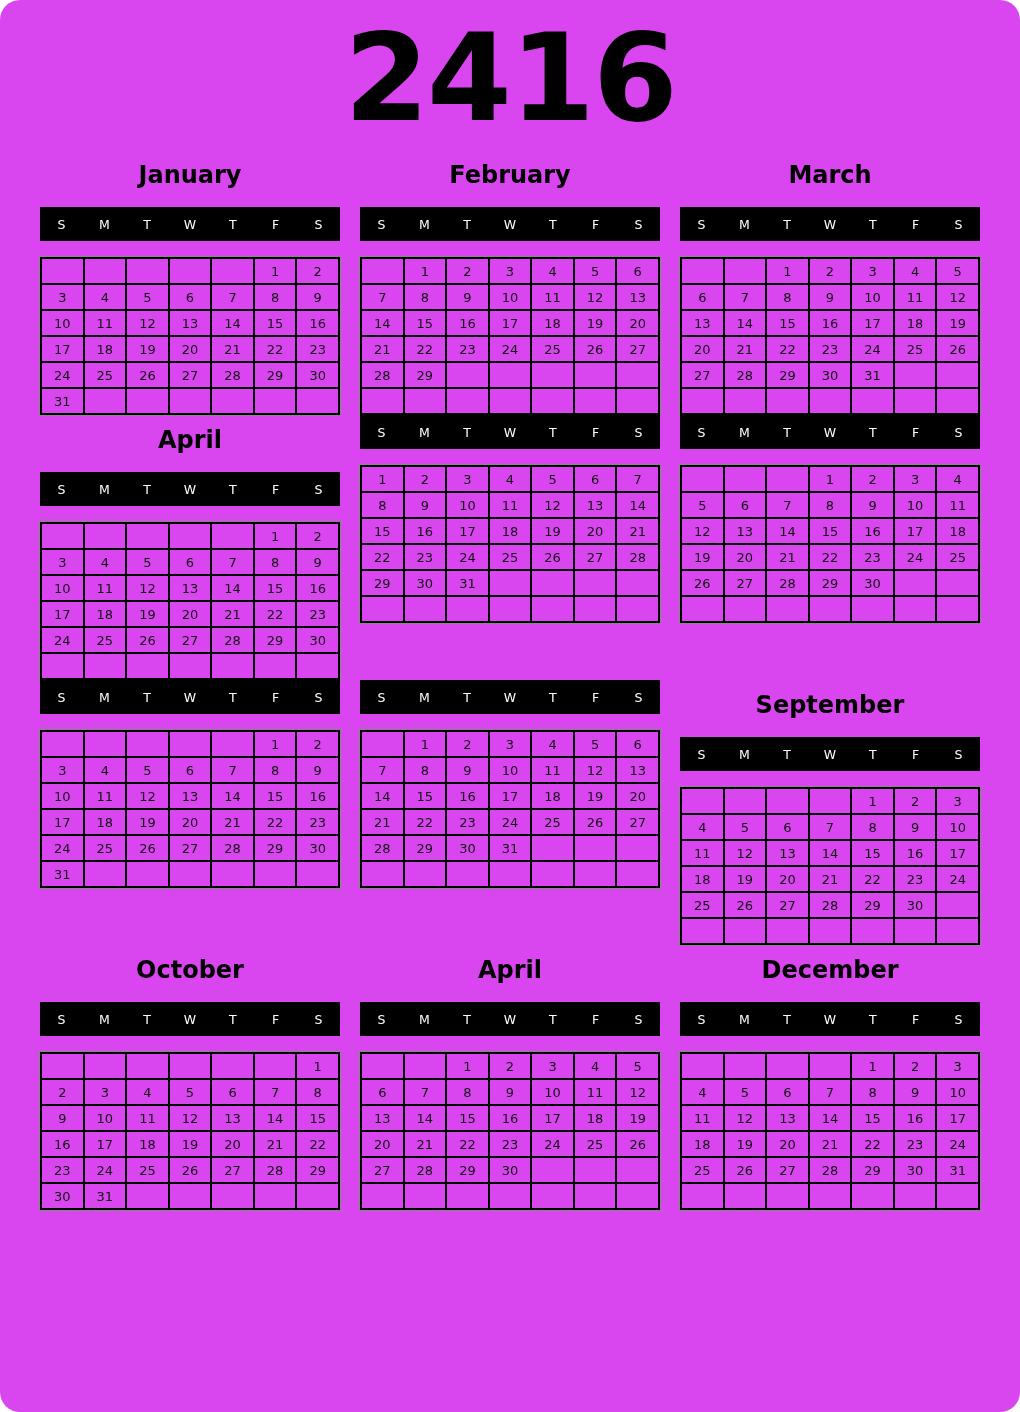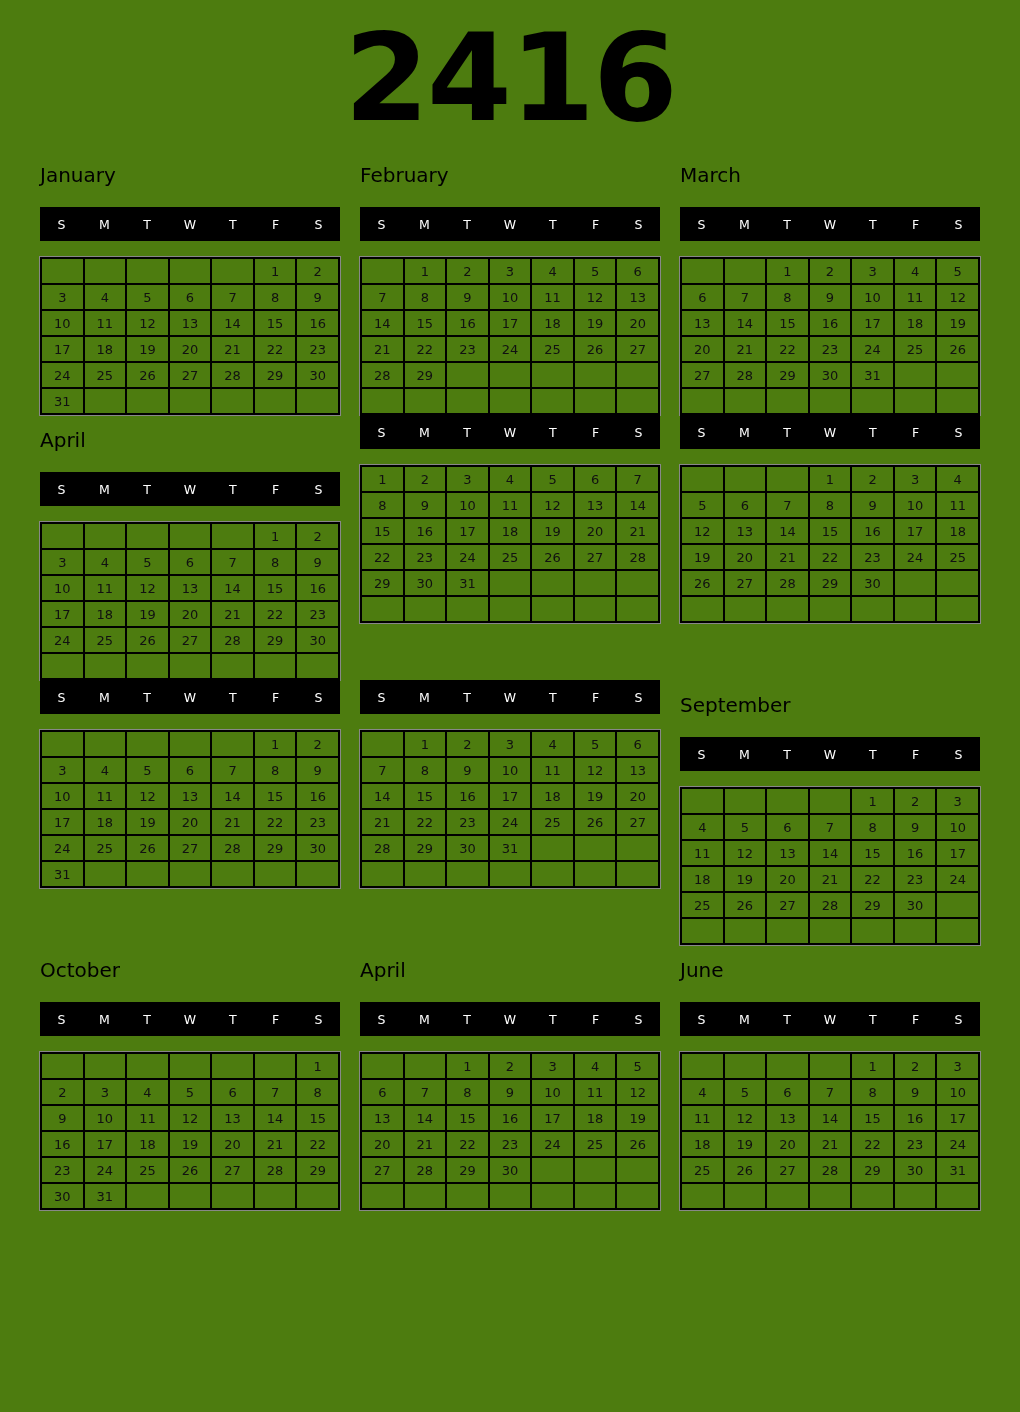--- a/index.html
+++ b/index.html
@@ -6,42 +6,44 @@
   html, body {
     margin: 0;
     padding: 0;
     background: #ffffff;
     font-family: "DejaVu Sans", sans-serif;
     color: #000000;
   }
   .page {
     width: 1020px;
     height: 1412px;
-    background: #4d7c0f;
+    background: #d946ef;
     overflow: hidden;
+    border-radius: 20px;
   }
   h1.year-title {
     margin: 6px 0 0 0;
     text-align: center;
     font-size: 122px;
     line-height: 144px;
     font-weight: bold;
     letter-spacing: -2px;
   }
   .months {
     display: grid;
     grid-template-columns: repeat(3, 300px);
     column-gap: 20px;
     justify-content: center;
     margin-top: 0;
   }
   .month { width: 300px; }
   .month-title {
-    font-weight: normal;
-    font-size: 20px;
+    text-align: center;
+    font-weight: bold;
+    font-size: 24px;
     line-height: 24px;
     padding-top: 13px;
     margin-bottom: 20px;
   }
   .day-header {
     display: grid;
     grid-template-columns: repeat(7, 1fr);
     background: #000000;
     color: #ffffff;
     height: 34px;
@@ -843,21 +845,21 @@
               <td></td>
               <td></td>
               <td></td>
               <td></td>
             </tr>
           </tbody>
         </table>
   </div>
 
   <div class="month">
-    <div class="month-title">June</div>
+    <div class="month-title">December</div>
     <div class="day-header">
           <div>S</div>
           <div>M</div>
           <div>T</div>
           <div>W</div>
           <div>T</div>
           <div>F</div>
           <div>S</div>
         </div>
     <table>

